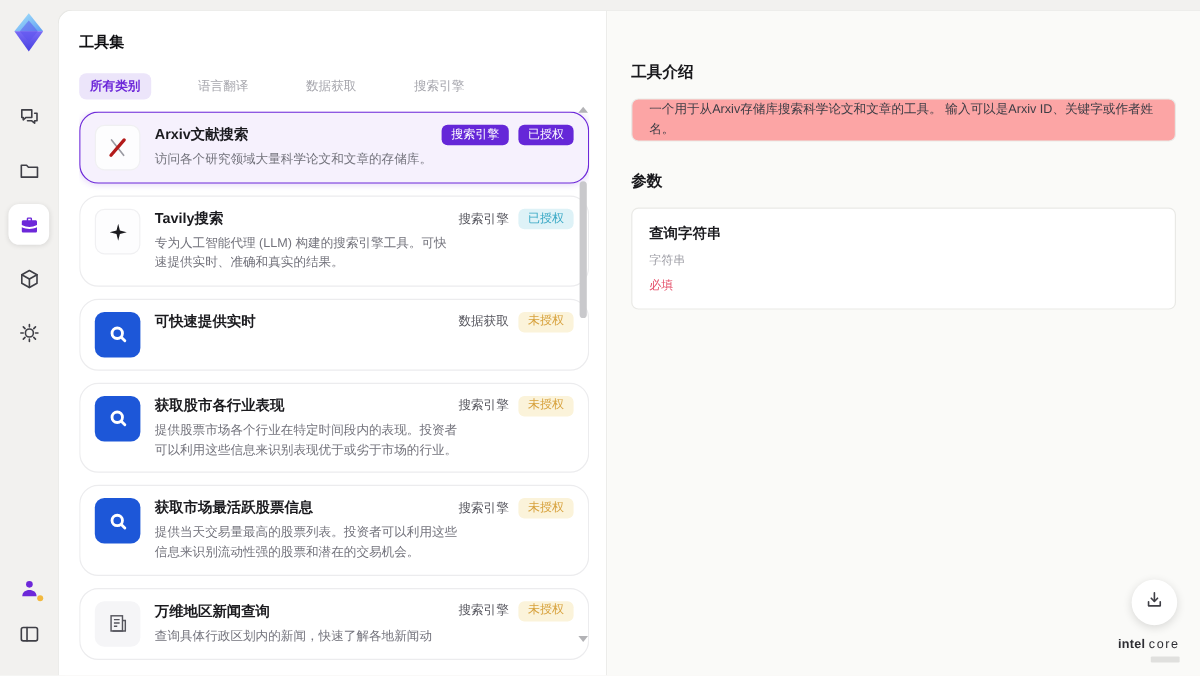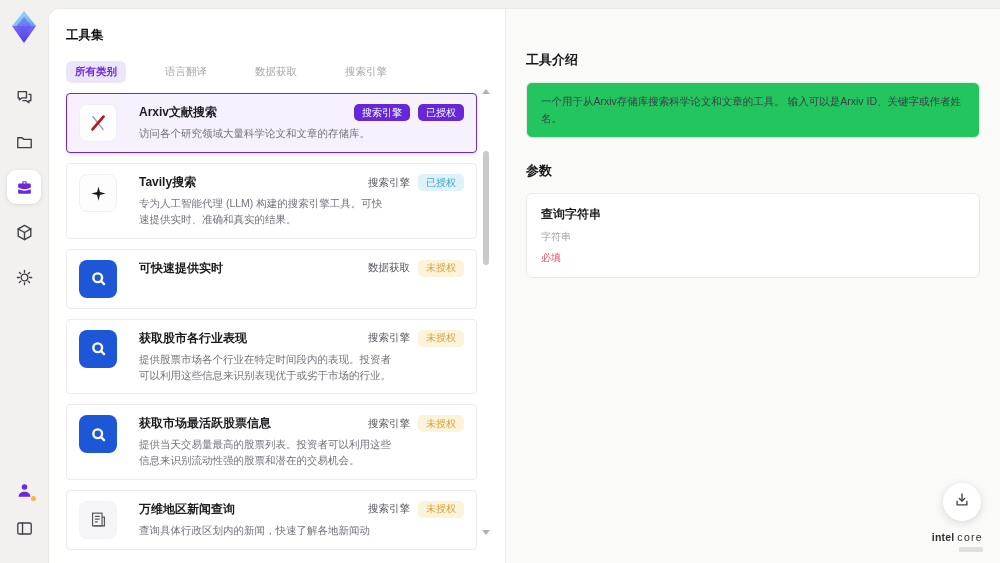--- a/index.html
+++ b/index.html
@@ -38,31 +38,31 @@
     flex:1; height:555px; margin-top:8px;
     background:#ffffff; border-radius:12px 0 0 0;
     border-top:1px solid #e8e8e5; border-left:1px solid #e8e8e5;
     display:flex; overflow:hidden;
   }
 
   
   .list-pane {
     width:457px; min-width:457px; background:#fff;
     border-right:1px solid #ececea;
-    padding:16px 28px 0 17px; position:relative;
+    padding:16px 14px 0 17px; position:relative;
   }
   .page-title { font-size:12.5px; font-weight:bold; color:#111114; padding-top:2px; }
   .tabs { display:flex; align-items:center; gap:30px; margin:17px 0 10px; }
   .tab { font-size:10.5px; color:#a6a6ad; padding:4px 9px; border-radius:6px; cursor:pointer; white-space:nowrap; }
   .tab.active { background:var(--tab-active-bg); color:var(--accent); font-weight:bold; }
 
   .tools { display:flex; flex-direction:column; gap:10px; overflow:hidden; height:calc(100% - 70px); }
   .tool-card {
-    display:flex; gap:22px; padding:10px 12px;
-    border:1px solid #ececee; border-radius:4px; background:#fff; cursor:pointer;
+    display:flex; gap:12px; padding:10px 12px;
+    border:1px solid #ececee; border-radius:16px; background:#fff; cursor:pointer;
     flex:none;
   }
   .tool-card.selected {
     border:1.5px solid var(--accent);
     background:var(--selected-card-bg);
     box-shadow:0 1px 5px rgba(109,40,217,.18);
   }
   .tool-icon {
     width:38px; height:38px; border-radius:8px; flex:none;
     display:flex; align-items:center; justify-content:center;
@@ -87,22 +87,22 @@
   .sb-arrow { position:absolute; left:0; width:0; height:0; border-left:4px solid transparent; border-right:4px solid transparent; }
   .sb-up { top:2px; border-bottom:5px solid #b3b3b6; }
   .sb-down { bottom:16px; border-top:5px solid #b3b3b6; }
   .sb-thumb { position:absolute; left:1px; top:64px; height:114px; width:6px; border-radius:3px; background:#c9c9cc; }
 
   
   .detail-pane { flex:1; background:#fafaf8; padding:18px 20px; position:relative; }
   .detail-title { font-size:15px; font-weight:bold; color:#121215; }
   .section-heading { font-size:13px; font-weight:bold; color:#18181c; margin-top:24px; }
   .info-box {
-    margin-top:13px; background:#22c55e; border:1px solid #e9e9e6; border-radius:6px;
-    padding:10px 14px; font-size:10.5px; color:#3d3d45; line-height:1.6;
+    margin-top:13px; background:#fca5a5; border:1px solid #e9e9e6; border-radius:6px;
+    padding:0 14px; font-size:10.5px; color:#3d3d45; line-height:1.6;
   }
   .param-box {
     margin-top:13px; background:#fff; border:1px solid #e9e9e6; border-radius:6px;
     padding:12px 14px;
   }
   .param-head { display:flex; align-items:baseline; gap:7px;flex-direction:column; }
   .param-name { font-size:12px; font-weight:bold; color:#1b1b1f; }
   .param-type { font-size:10px; color:#9b9ba3; }
   .param-required { font-size:10px; color:var(--required-text); }
   .param-desc { margin-top:9px; font-size:10.5px; color:#4c4c54; }

